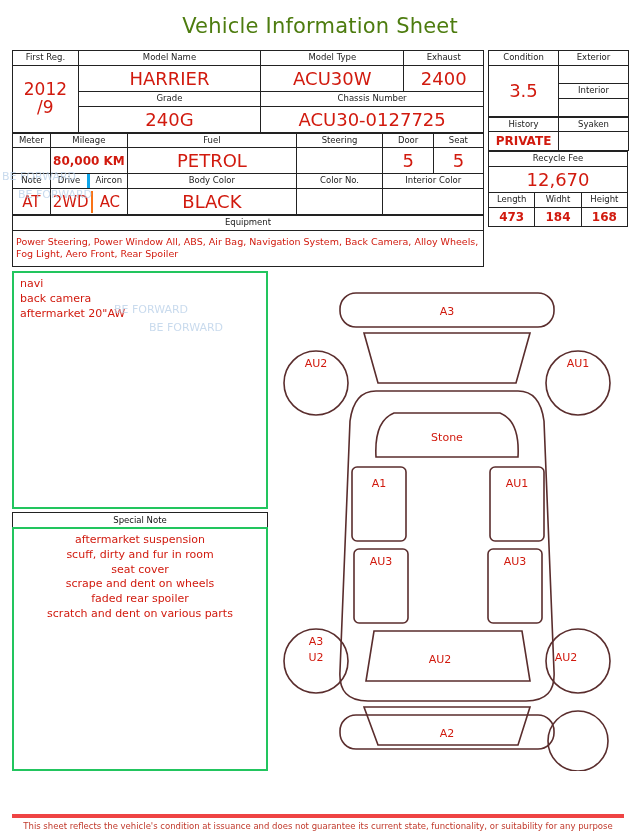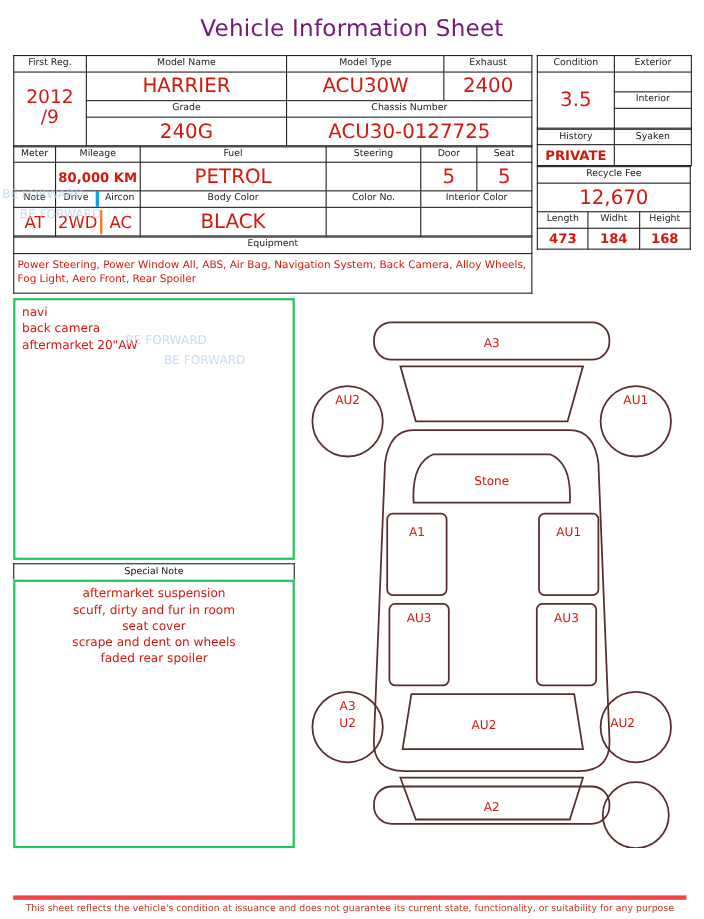--- a/index.html
+++ b/index.html
@@ -15,21 +15,21 @@
   }
   .page {
     width: 640px; height: 835px;
     position: relative;
     padding: 0 12px;
   }
   .title {
     text-align: center;
     font-size: 21px;
     font-weight: 400;
-    color: #701a75;
+    color: #4d7c0f;
     padding: 14px 0 12px 0;
     letter-spacing: 0.2px;
   }
   table { border-collapse: collapse; }
   .lbl {
     font-size: 8.5px;
     color: #222;
     text-align: center;
     padding: 2px 2px;
     line-height: 1.15;
@@ -278,20 +278,21 @@
         <div class="watermark" style="left:135px;top:48px;">BE FORWARD</div>
       </div>
 
       <div class="boxhdr" style="border-top:1px solid #222;margin-top:3px;">Special Note</div>
       <div class="boxbody" id="special-body">
         <div>aftermarket suspension</div>
         <div>scuff, dirty and fur in room</div>
         <div>seat cover</div>
         <div>scrape and dent on wheels</div>
         <div>faded rear spoiler</div>
+        <div>scratch and dent on various parts</div>
       </div>
     </div>
 
     <div class="diagram-col">
       <svg class="diagram-svg" width="360" height="500" viewBox="0 0 360 500">
         <g fill="none" stroke="#5a2d2d" stroke-width="1.6">
 
           <rect x="72" y="22" width="214" height="34" rx="16"></rect>
 
           <path d="M96 62 L262 62 L248 112 L110 112 Z"></path>

